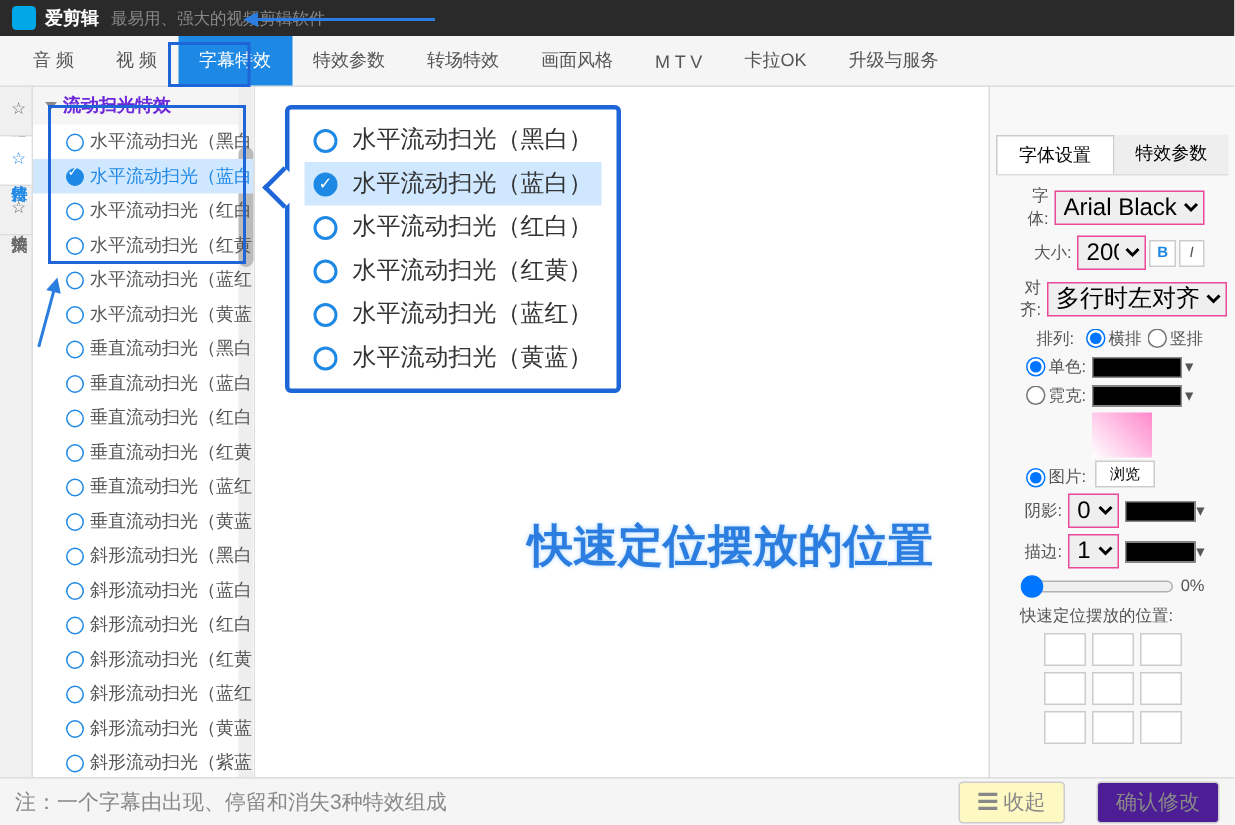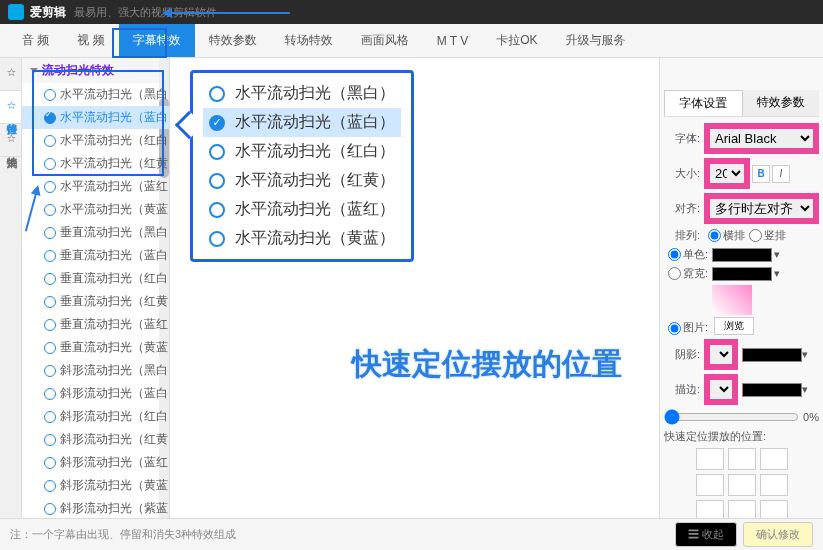--- a/index.html
+++ b/index.html
@@ -35,35 +35,35 @@
 .popup-diamond { position: absolute; left: -14px; top: 42px; width: 20px; height: 20px; background: #fff; border-left: 3px solid #1e66d8; border-bottom: 3px solid #1e66d8; transform: rotate(45deg); }
 .banner { position: absolute; left: 168px; top: 280px; font-size: 30px; font-weight: bold; color: #2b7de0; text-shadow: 0 0 3px #aad4ff; border-radius: 8px; padding: 6px 14px; }
 .arrow1 { position: absolute; left: 170px; top: 12px; width: 120px; height: 2px; background: #2b7de0; }
 .arrow1::before { content: ""; position: absolute; left: -8px; top: -4px; border-right: 10px solid #2b7de0; border-top: 5px solid transparent; border-bottom: 5px solid transparent; }
 .arrow2 { position: absolute; left: 30px; top: 192px; width: 2px; height: 40px; background: #2b7de0; transform: rotate(15deg); }
 .arrow2::before { content: ""; position: absolute; left: -4px; top: -8px; border-bottom: 10px solid #2b7de0; border-left: 5px solid transparent; border-right: 5px solid transparent; }
 .props { width: 164px; border-left: 1px solid #ddd; background: #f8f8f8; padding: 4px; overflow-y: auto; }
 .prop-tabs { display: flex; border-bottom: 1px solid #ddd; margin-bottom: 6px; margin-top: 28px; }
 .prop-tab { flex: 1; text-align: center; padding: 4px; background: #eee; cursor: pointer; }
 .prop-tab.active { background: #fff; border: 1px solid #ccc; border-bottom: none; }
-.prop-row { display: flex; align-items: center; margin: 4px 0; font-size: 11px; color: #555; }
+.prop-row { display: flex; align-items: center; margin: 4px 16px; font-size: 11px; color: #555; }
 .prop-row label { width: 36px; text-align: right; margin-right: 4px; }
-.prop-row select, .prop-row input[type=text] { flex: 1; font-size: 13px; padding: 1px; border: 6px solid #ec4899; }
+.prop-row select, .prop-row input[type=text] { flex: 1; font-size: 16px; padding: 1px; border: 1px solid #ec4899; }
 .prop-row .btn-sm { width: 18px; height: 18px; border: 1px solid #ccc; background: #fff; margin-left: 2px; font-size: 10px; text-align: center; cursor: pointer; display: flex; align-items: center; justify-content: center; }
 .prop-row input[type=radio] { margin: 0 2px 0 4px; }
 .color-swatch { width: 60px; height: 14px; border: 1px solid #888; }
 .swatch-black { background: #000; }
 .swatch-pink { background: linear-gradient(45deg,#fff,#f8c); width: 40px; height: 30px; }
 .slider { width: 100%; }
 .grid9 { display: grid; grid-template-columns: repeat(3, 28px); grid-template-rows: repeat(3, 22px); gap: 4px; justify-content: center; margin-top: 4px; }
 .grid9 div { border: 1px solid #ccc; background: #fff; cursor: pointer; }
-.footer { height: 32px; border-top: 1px solid #ddd; background: #f5f5f5; display: flex; align-items: center; padding: 0 10px; font-size: 11px; color: #888; }
+.footer { height: 32px; border-top: 1px solid #ddd; background: #f5f5f5; display: flex; align-items: center; padding: 0 10px; font-size: 14px; color: #888; gap: 15px; }
 .footer .spacer { flex: 1; }
-.footer .btn { padding: 4px 12px; border: 1px solid #ccc; background: #fef9c3; margin-left: 6px; cursor: pointer; border-radius: 3px; }
-.footer .btn.primary { background: #000000; }
+.footer .btn { padding: 4px 12px; border: 1px solid #ccc; background: #4c1d95; margin-left: 6px; cursor: pointer; border-radius: 3px; }
+.footer .btn.primary { background: #fef9c3; font-family: Liberation Serif, serif; }
 .scrollbar { position: absolute; right: 0; top: 0; width: 10px; height: 100%; background: #eee; }
 .scrollbar-thumb { position: absolute; right: 0; top: 40px; width: 10px; height: 80px; background: #bbb; border-radius: 5px; }
 </style>
 </head>
 <body>
 
 <div class="titlebar">
   <div class="logo"></div>
   <span class="appname">爱剪辑</span>
   <span class="tagline">最易用、强大的视频剪辑软件</span>

